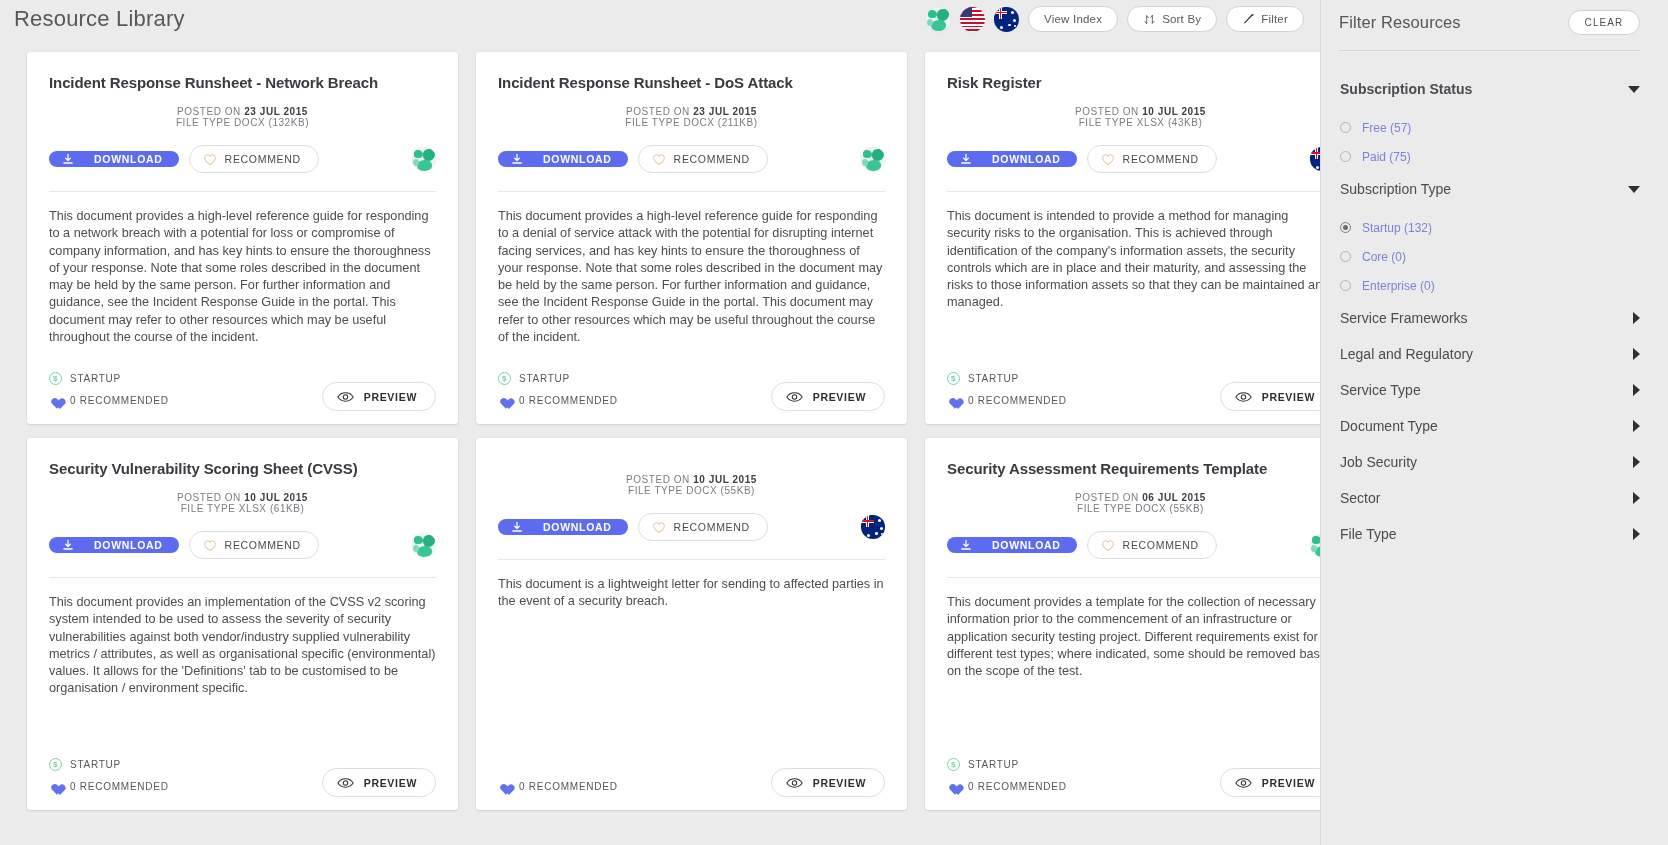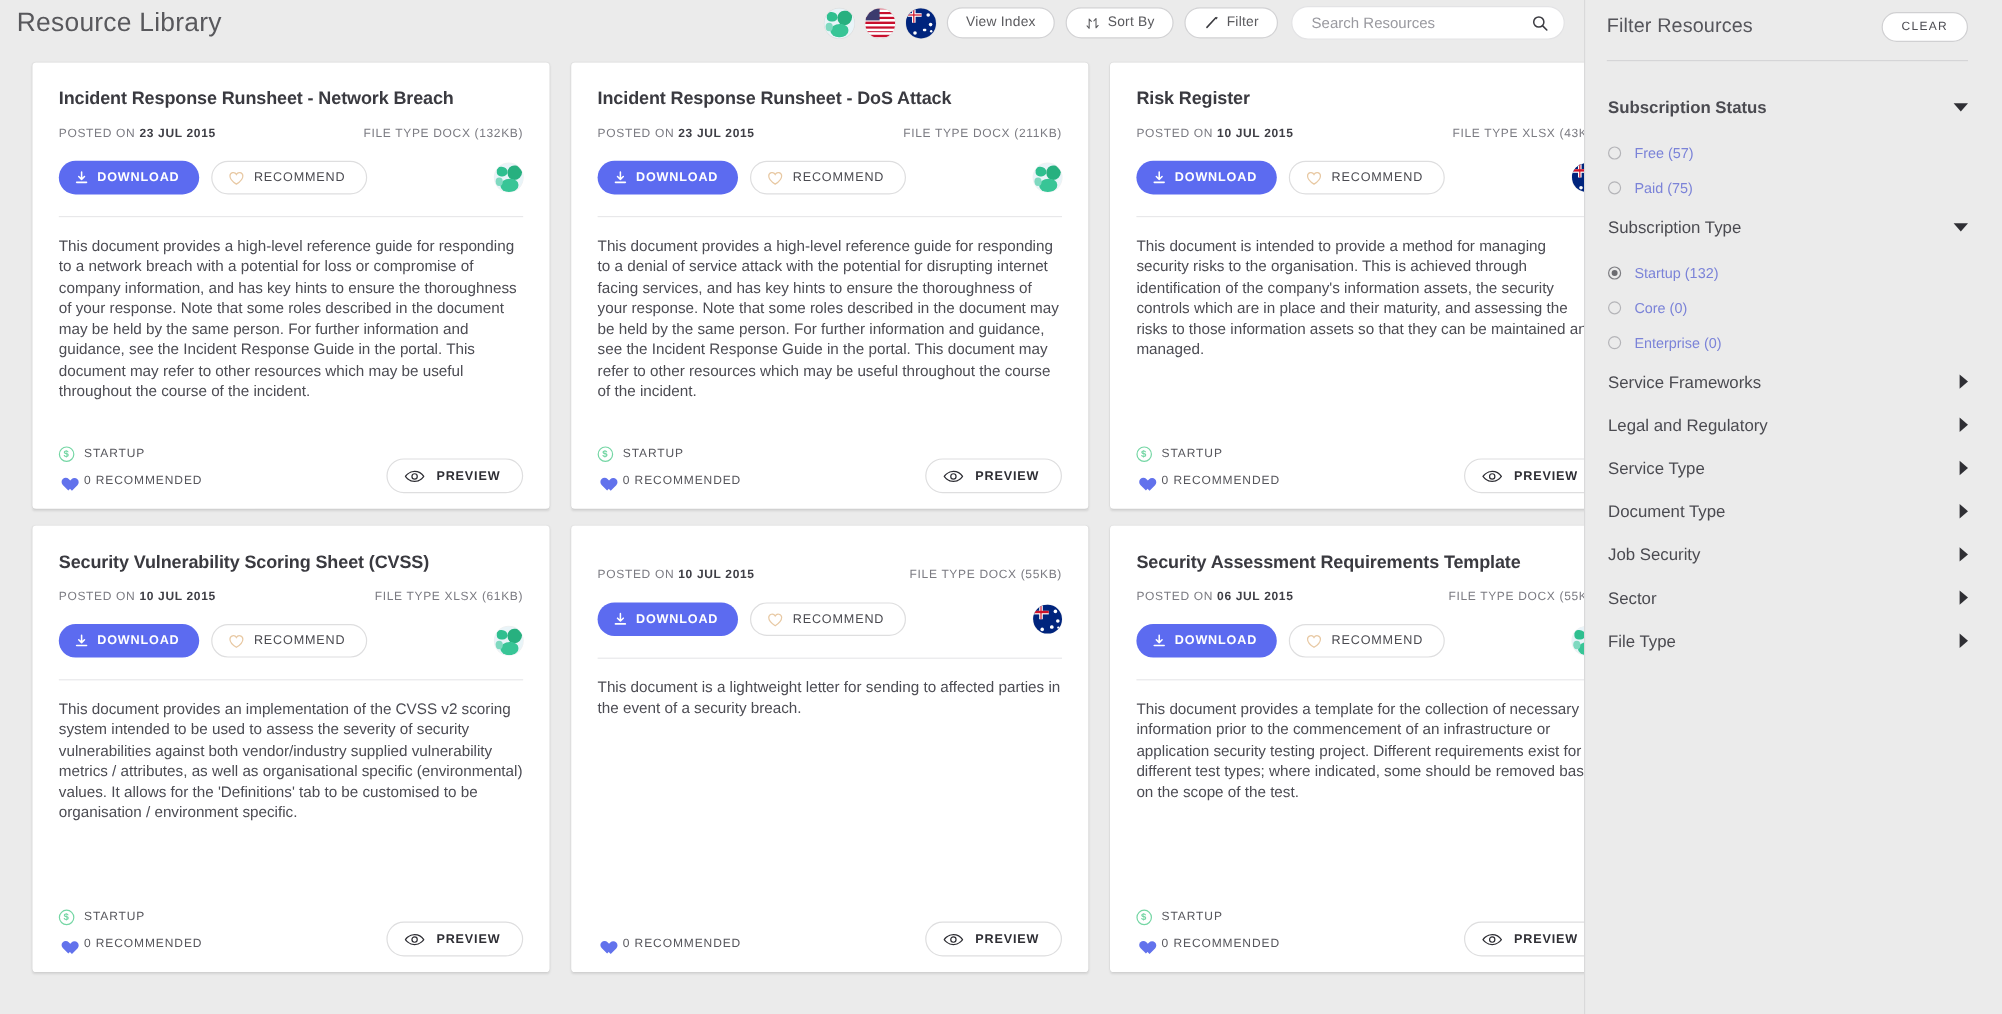--- a/index.html
+++ b/index.html
@@ -112,29 +112,29 @@
     display: flex; flex-direction: column;
     height: 372px;
   }
   .card-title {
     font-size: 15px; font-weight: 700; color: #3a3a40;
     letter-spacing: -.1px; line-height: 1.2;
   }
   .meta-row {
     display: flex; justify-content: space-between; align-items: center;
     margin-top: 14px; font-size: 10px; color: #7b7b82;
-    letter-spacing: .55px; font-weight: 400;
+    letter-spacing: .55px; font-weight: 400; flex-direction: column;
   }
   .meta-row b { color: #3e3e45; font-weight: 700; }
   .actions {
     display: flex; align-items: center; margin-top: 17px;
   }
   .btn-download {
-    height: 28px; background: #5c6bf0; color: #fff; border: 0;
-    border-radius: 15px; display: flex; align-items: center; gap: 7px;
+    height: 16px; background: #5c6bf0; color: #fff; border: 0;
+    border-radius: 15px; display: flex; align-items: center; gap: 20px;
     padding: 0 16px 0 13px; font-size: 10.5px; font-weight: 700;
     letter-spacing: .7px; cursor: pointer;
     font-family: "Liberation Sans", sans-serif;
   }
   .btn-recommend {
     height: 28px; background: #fff; color: #4a4a50;
     border: 1px solid #dededf; border-radius: 15px;
     display: flex; align-items: center; gap: 8px;
     padding: 0 17px 0 13px; font-size: 10.5px; font-weight: 400;
     letter-spacing: .7px; margin-left: 10px; cursor: pointer;
@@ -304,27 +304,20 @@
         </button>
 
         <button class="pillbtn">
           <svg width="13" height="13" viewBox="0 0 16 16">
             <path d="M12.5 2.2 3.4 12.1" stroke="#3b3b40" stroke-width="1.6" stroke-linecap="round"></path>
             <path d="M13.6 1.3l-1.6 1.6 1 1 1.5-1.6z" fill="#3b3b40"></path>
           </svg>
           <span>Filter</span>
         </button>
 
-        <div class="searchbox">
-          <input type="text" placeholder="Search Resources" style="">
-          <svg width="15" height="15" viewBox="0 0 18 18">
-            <circle cx="7.6" cy="7.6" r="5.1" stroke="#3c3c42" stroke-width="1.5" fill="none"></circle>
-            <path d="M11.5 11.5 15.6 15.6" stroke="#3c3c42" stroke-width="1.6" stroke-linecap="round"></path>
-          </svg>
-        </div>
       </div>
     </div>
 
     <div class="grid" id="card-grid">
         <div class="card">
           <div class="card-title">Incident Response Runsheet - Network Breach</div>
           <div class="meta-row">
             <div><span>POSTED ON</span> <b>23 JUL 2015</b></div>
             <div><span>FILE TYPE</span> <span>DOCX (132KB)</span></div>
           </div>

